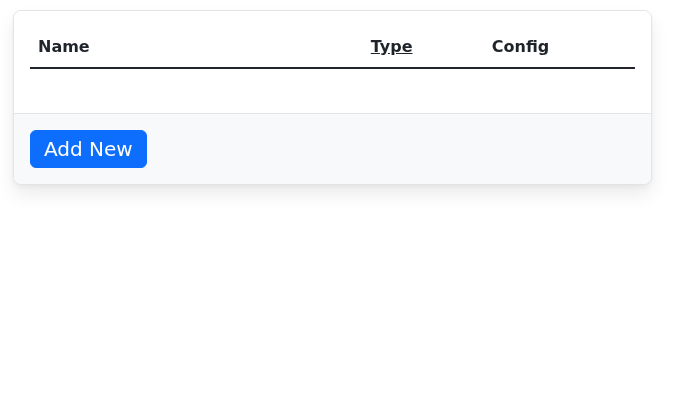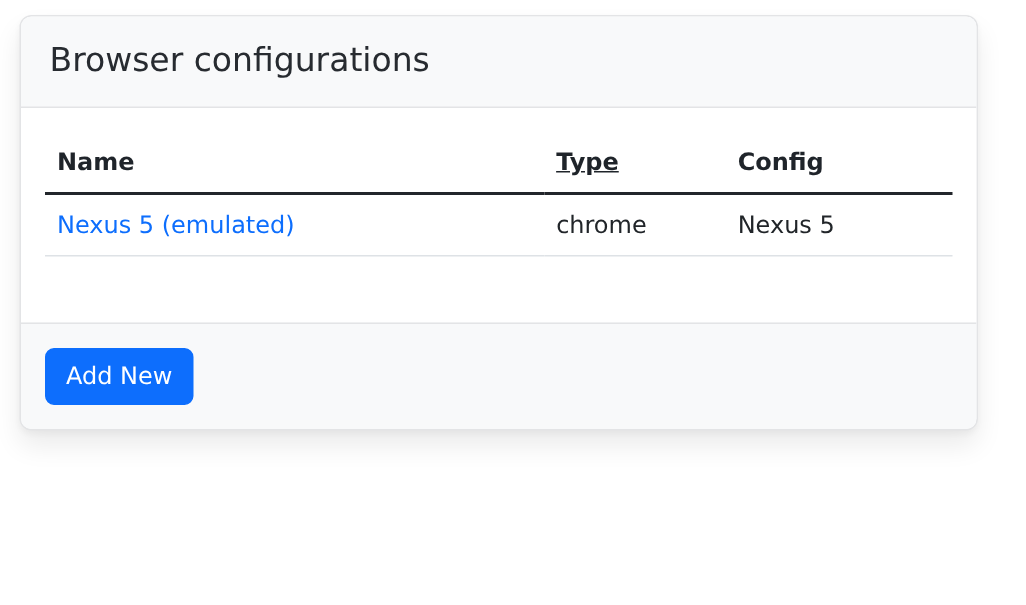--- a/index.html
+++ b/index.html
@@ -70,53 +70,43 @@
     background: #f8f9fa;
     border-top: 1px solid #e3e4e6;
     padding: 16px;
   }
   .btn-primary {
     display: inline-block;
     background: #0d6efd;
     border: 1px solid #0d6efd;
     color: #ffffff;
     font-family: inherit;
-    font-size: 16px;
+    font-size: 20px;
     line-height: 24px;
     padding: 6px 13px;
     border-radius: 6px;
     cursor: pointer;
   }
 </style>
 </head>
 <body>
 
 <div class="card">
 
-  <div class="card-header">
-    <h4 class="card-title">Browser configurations</h4>
-  </div>
 
   <div class="card-body">
     <table class="config-table">
       <thead>
         <tr>
           <th class="col-name">Name</th>
           <th class="col-type">Type</th>
           <th class="col-config">Config</th>
         </tr>
       </thead>
       <tbody>
-        <tr>
-          <td>
-            <a>Nexus 5 (emulated)</a>
-          </td>
-          <td>chrome</td>
-          <td>Nexus 5</td>
-        </tr>
       </tbody>
     </table>
   </div>
 
   <div class="card-footer">
     <button class="btn-primary">Add New</button>
   </div>
 
 </div>
 

